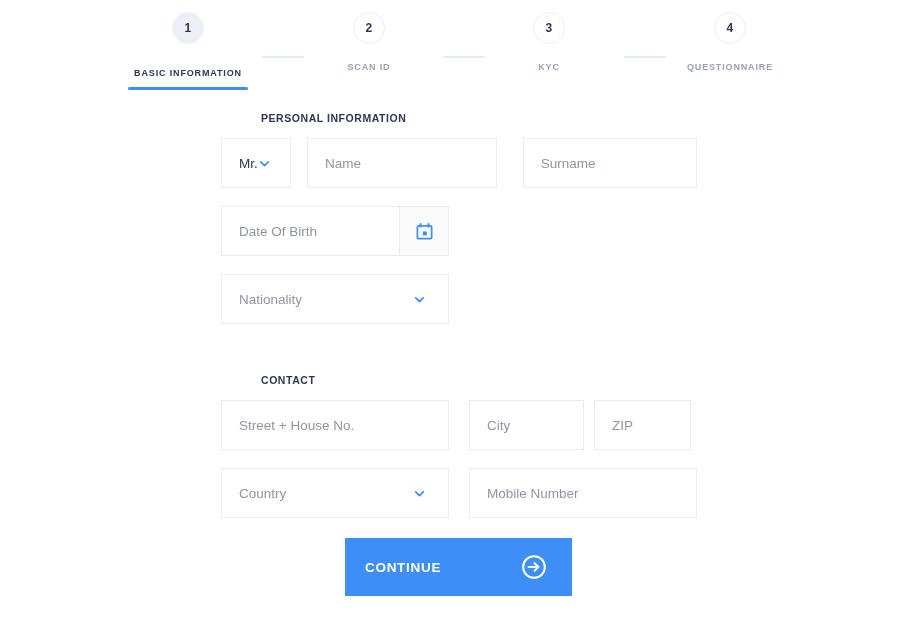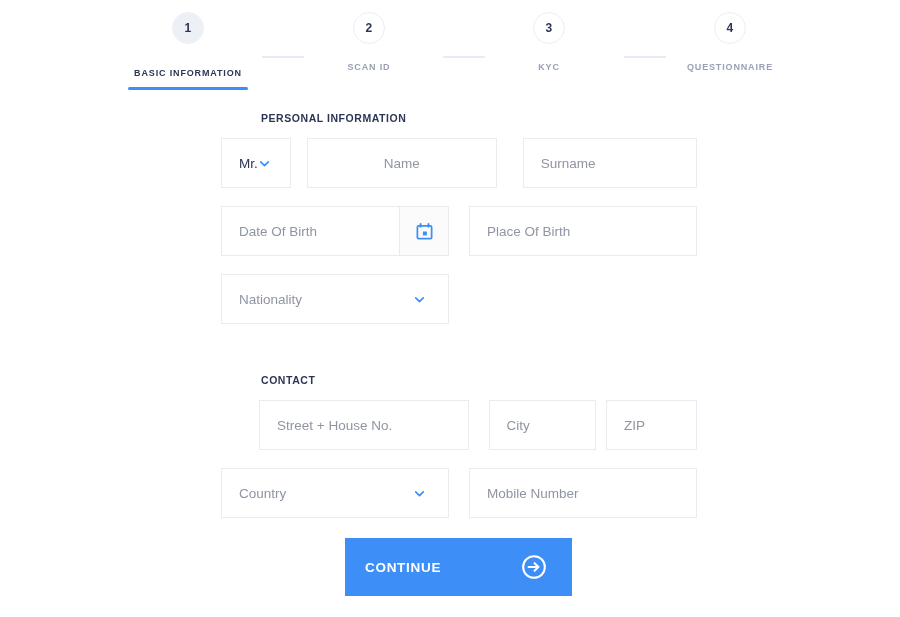--- a/index.html
+++ b/index.html
@@ -136,26 +136,26 @@
 
   .chevron {
     width: 13px;
     height: 13px;
     flex: 0 0 auto;
     display: block;
   }
 
   
   .w-title   { width: 70px; }
-  .w-name    { width: 196px; justify-content: center; }
+  .w-name    { width: 196px; }
   .w-surname { width: 180px; }
   .w-dob     { width: 178px; border-right: none; }
   .w-pob     { width: 234px; }
   .w-nat     { width: 228px; }
-  .w-street  { width: 228px; margin-left: 38px; }
+  .w-street  { width: 228px; }
   .w-city    { width: 115px; }
   .w-zip     { width: 97px; }
   .w-country { width: 228px; }
   .w-mobile  { width: 228px; }
 
   .gap-16 { margin-left: 16px; }
   .gap-26 { margin-left: 26px; align-items: center; }
   .gap-20 { margin-left: 20px; }
   .gap-10 { margin-left: 10px; }
 
@@ -271,23 +271,20 @@
         <div class="icon-btn">
           <svg class="cal-icon" viewBox="0 0 24 24" fill="none">
             <rect x="3" y="5" width="18" height="16" rx="1.5" stroke="#3d8ef7" stroke-width="2.2"></rect>
             <line x1="7" y1="2.5" x2="7" y2="6" stroke="#3d8ef7" stroke-width="2.4" stroke-linecap="round"></line>
             <line x1="17" y1="2.5" x2="17" y2="6" stroke="#3d8ef7" stroke-width="2.4" stroke-linecap="round"></line>
             <rect x="10" y="12" width="5" height="5" fill="#3d8ef7"></rect>
           </svg>
         </div>
       </div>
 
-      <div class="field w-pob gap-20">
-        <span>Place Of Birth</span>
-      </div>
     </div>
 
     <div class="row">
       <div class="field select w-nat">
         <span>Nationality</span>
         <svg class="chevron" viewBox="0 0 24 24" fill="none" stroke="#3d8ef7" stroke-width="3" stroke-linecap="round" stroke-linejoin="round">
           <polyline points="5 9 12 16 19 9"></polyline>
         </svg>
       </div>
     </div>

